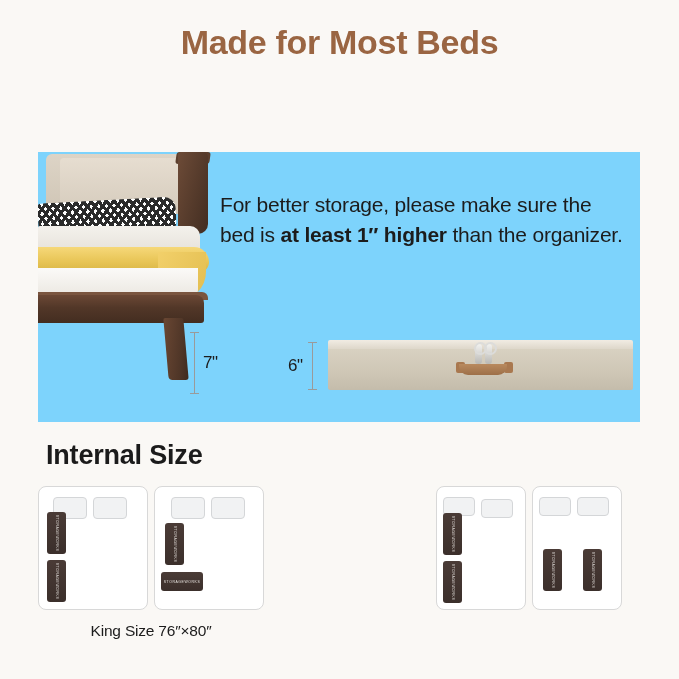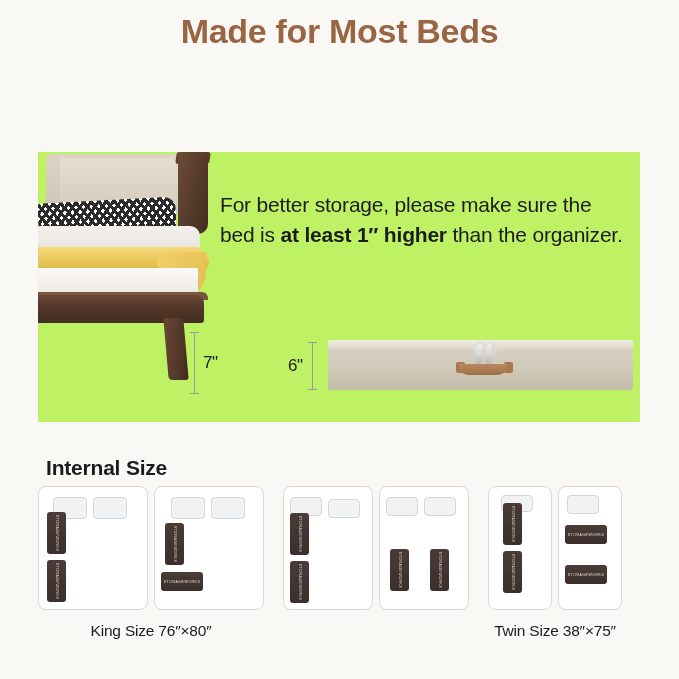--- a/index.html
+++ b/index.html
@@ -12,21 +12,21 @@
     background: #faf8f5;
     font-family: "Liberation Sans", sans-serif;
     color: #1f1f1f;
     overflow: hidden;
     position: relative;
   }
 
   
   .header {
     text-align: center;
-    padding-top: 13px;
+    padding-top: 24px;
   }
   .main-title {
     font-size: 34px;
     font-weight: bold;
     color: #9a6542;
     letter-spacing: -0.3px;
     line-height: 1.1;
     margin: 0;
   }
   .subtitle {
@@ -37,21 +37,21 @@
     letter-spacing: -0.2px;
   }
 
   
   .hero-panel {
     position: absolute;
     left: 38px;
     top: 152px;
     width: 602px;
     height: 270px;
-    background: #bef264;
+    background: #7dd3fc;
     overflow: hidden;
   }
 
   
   .bed-photo {
     position: absolute;
     left: 0;
     top: 0;
     width: 195px;
     height: 270px;
@@ -302,22 +302,22 @@
     background: #a9784f;
     border-radius: 2px;
   }
   .org-handle-end.he1 { left: 128px; }
   .org-handle-end.he2 { left: 176px; }
 
   
   .section-title {
     position: absolute;
     left: 46px;
-    top: 456px;
-    font-size: 21px;
+    top: 440px;
+    font-size: 27px;
     font-weight: bold;
     color: #1b1b1b;
     letter-spacing: -0.2px;
   }
 
   .size-groups {
     position: absolute;
     left: 38px;
     top: 486px;
     width: 584px;
@@ -485,36 +485,13 @@
           <div class="pillow" style="left: 44px; top: 10px; width: 30px; height: 17px;"></div>
           <div class="bag vert" style="left: 10px; top: 62px; width: 19px; height: 42px;">
             <span class="bag-text">STORAGEWORKS</span>
           </div>
           <div class="bag vert" style="left: 50px; top: 62px; width: 19px; height: 42px;">
             <span class="bag-text">STORAGEWORKS</span>
           </div>
         </div>
       </div>
     </div>
-    <div class="size-group">
-      <div class="beds-row">
-        <div class="bed-card twin">
-          <div class="pillow" style="left: 12px; top: 8px; width: 30px; height: 15px;"></div>
-          <div class="bag vert" style="left: 14px; top: 16px; width: 19px; height: 42px;">
-            <span class="bag-text">STORAGEWORKS</span>
-          </div>
-          <div class="bag vert" style="left: 14px; top: 64px; width: 19px; height: 42px;">
-            <span class="bag-text">STORAGEWORKS</span>
-          </div>
-        </div>
-        <div class="bed-card twin">
-          <div class="pillow" style="left: 8px; top: 8px; width: 30px; height: 17px;"></div>
-          <div class="bag horiz" style="left: 6px; top: 38px; width: 42px; height: 19px;">
-            <span class="bag-text">STORAGEWORKS</span>
-          </div>
-          <div class="bag horiz" style="left: 6px; top: 78px; width: 42px; height: 19px;">
-            <span class="bag-text">STORAGEWORKS</span>
-          </div>
-        </div>
-      </div>
-      <div class="size-caption">Twin Size 38″×75″</div>
-    </div>
   </div>
 
 </body></html>

